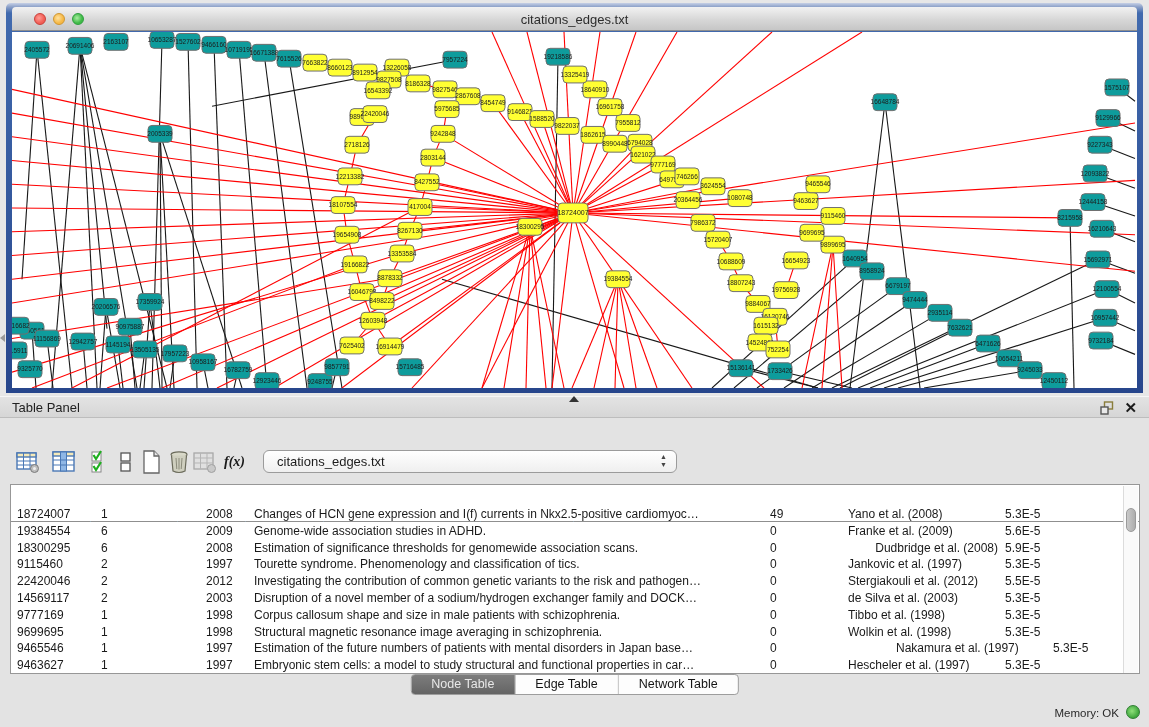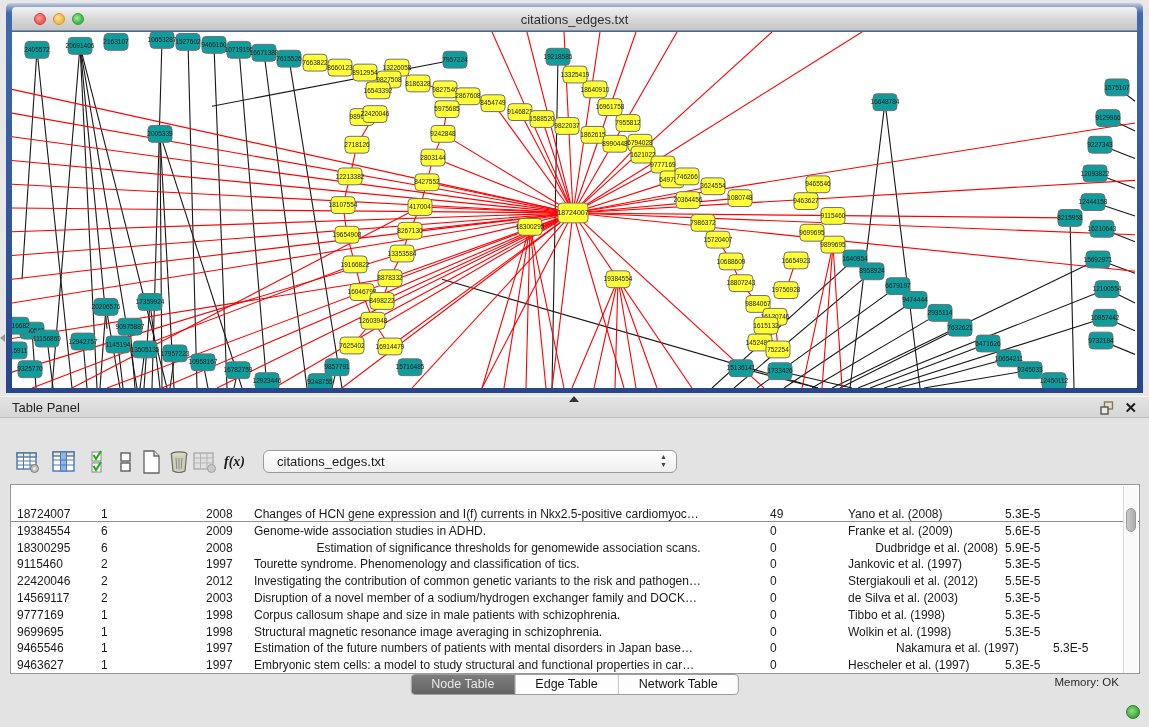--- a/index.html
+++ b/index.html
@@ -49,21 +49,21 @@
   .vthumb { position:absolute; left:2px; top:22px; width:10px; height:24px; background:linear-gradient(90deg,#c9c9c9,#adadad); border:1px solid #9a9a9a; border-radius:6px; }
 
   
   .tabbar { position:absolute; left:50%; transform:translateX(-50%); top:674px; height:21px; display:flex;
     border:1px solid #9d9d9d; border-radius:4px; background:#fdfdfd; overflow:hidden; }
   .tab { font-size:12.5px; color:#141414; line-height:19px; padding:0 20px; border-right:1px solid #c2c2c2; }
   .tab:last-child { border-right:none; }
   .tab.sel { background:linear-gradient(180deg,#7d7d7d,#646464); color:#e8e8e8; }
 
   
-  .memory-label { position:absolute; right:30px; top:676px; font-size:11.5px; color:#2a2a2a; }
+  .memory-label { position:absolute; right:30px; top:707px; font-size:11.5px; color:#2a2a2a; }
   .memory-dot { position:absolute; right:9px; top:705px; width:14px; height:14px; border-radius:50%;
     background:radial-gradient(circle at 5px 5px,#8fe07a,#3da53b 70%); border:1px solid #2e7d32; }
 
   .left-collapse { position:absolute; left:0px; top:334px; width:0; height:0;
     border-top:4px solid transparent; border-bottom:4px solid transparent; border-right:5px solid #9a9a9a; }
 </style>
 </head>
 <body>
 
 <div class="net-window">
@@ -822,21 +822,21 @@
         <div class="td" style="width: 68px; padding-left: 28px;">2009</div>
         <div class="td" style="width: 517px; padding-left: 8px;">Genome-wide association studies in ADHD.</div>
         <div class="td" style="width: 78px; padding-left: 7px;">0</div>
         <div class="td" style="width: 157px; padding-left: 7px;">Franke et al. (2009)</div>
         <div class="td" style="width: 93px; padding-left: 7px;">5.6E-5</div>
       </div>
       <div class="tr">
         <div class="td" style="width: 80px; padding-left: 6px;">18300295</div>
         <div class="td" style="width: 87px; padding-left: 10px;">6</div>
         <div class="td" style="width: 68px; padding-left: 28px;">2008</div>
-        <div class="td" style="width: 517px; padding-left: 8px; text-align: center;">Estimation of significance thresholds for genomewide association scans.</div>
+        <div class="td" style="width: 517px; padding-left: 8px;">Estimation of significance thresholds for genomewide association scans.</div>
         <div class="td" style="width: 78px; padding-left: 7px;">0</div>
         <div class="td" style="width: 157px; padding-left: 7px; text-align: right;">Dudbridge et al. (2008)</div>
         <div class="td" style="width: 93px; padding-left: 7px;">5.9E-5</div>
       </div>
       <div class="tr">
         <div class="td" style="width: 80px; padding-left: 6px;">9115460</div>
         <div class="td" style="width: 87px; padding-left: 10px;">2</div>
         <div class="td" style="width: 68px; padding-left: 28px;">1997</div>
         <div class="td" style="width: 517px; padding-left: 8px;">Tourette syndrome. Phenomenology and classification of tics.</div>
         <div class="td" style="width: 78px; padding-left: 7px;">0</div>

